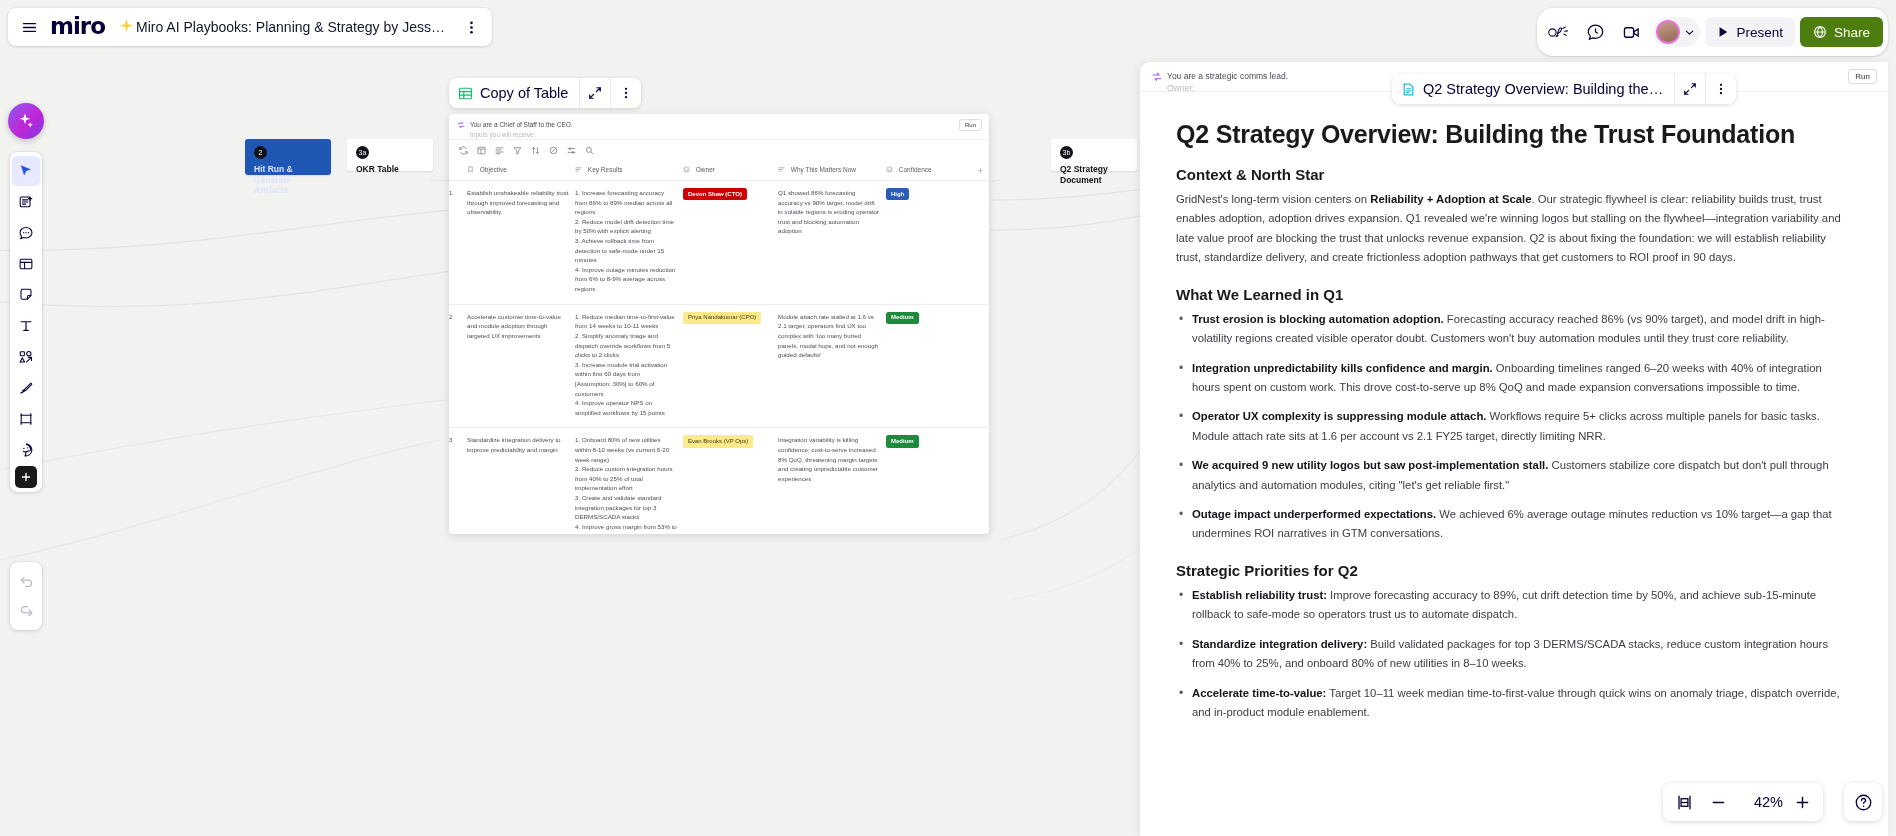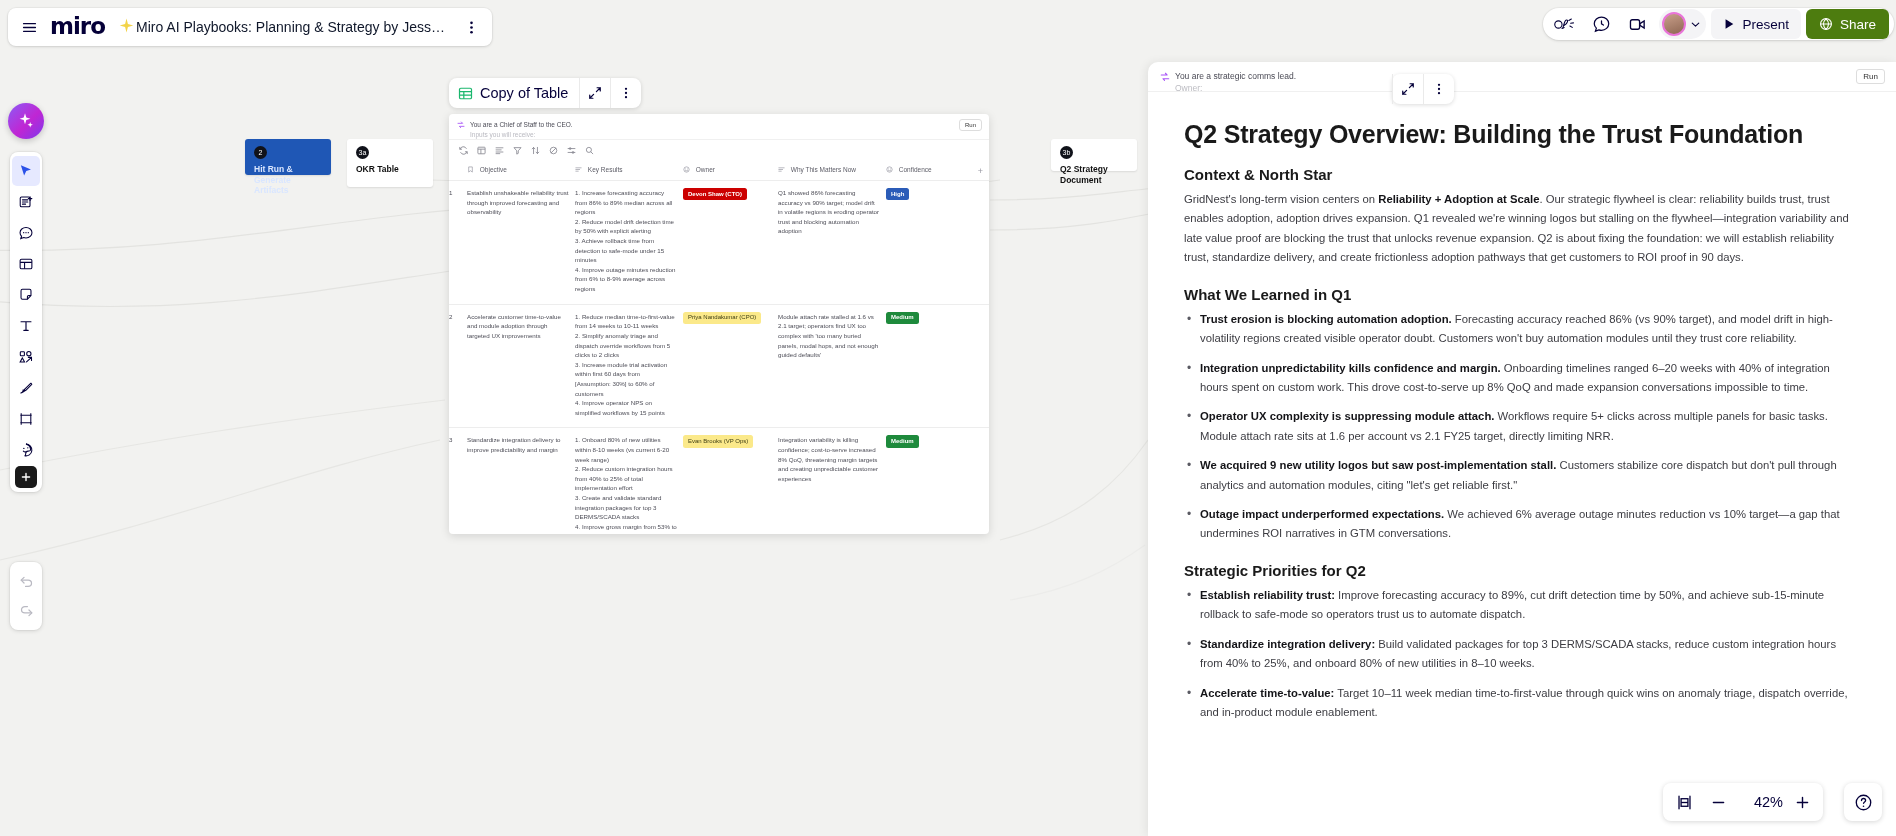--- a/index.html
+++ b/index.html
@@ -20,21 +20,21 @@
     background:#fff; border-radius:8px; display:flex; align-items:center;
     box-shadow:0 1px 3px rgba(0,0,0,.12), 0 0 0 1px rgba(0,0,0,.03);
     padding:0 4px; z-index:40;
   }
   .tb-btn { width:34px; height:34px; border-radius:6px; display:flex; align-items:center; justify-content:center; cursor:pointer; }
   .miro-logo { font-size:23px; font-weight:700; letter-spacing:-1px; color:#050038; padding:0 8px 3px 4px; font-family:"DejaVu Sans", sans-serif; }
   .board-title { font-size:14px; color:#0f172a; white-space:nowrap; padding:0 6px 0 2px; max-width:320px; overflow:hidden; text-overflow:ellipsis;text-align:center;}
   .star-ico { color:#f2d349; font-size:15px; padding-left:6px; }
 
   .topbar-right {
-    position:absolute; top:8px; right:2px; height:32px;
+    position:absolute; top:8px; right:8px; height:48px;
     background:#fff; border-radius:16px; display:flex; align-items:center;
     box-shadow:0 1px 3px rgba(0,0,0,.12), 0 0 0 1px rgba(0,0,0,.03);
     padding:0 5px; gap:2px; z-index:40;
   }
   .avatar-wrap { display:flex; align-items:center; background:#f4f4f6; border-radius:16px; height:30px; padding:0 4px 0 3px; margin:0 3px; cursor:pointer;}
   .avatar { width:24px; height:24px; border-radius:50%; background:linear-gradient(160deg,#c9a08b,#8e6652); border:2px solid #e974d9; }
   .present-btn {
     display:flex; align-items:center; gap:7px; height:30px; padding:0 12px;
     background:#f4f4f6; border-radius:6px; font-size:13.5px; color:#05003a; cursor:pointer; font-weight:400;
   }
@@ -120,21 +120,21 @@
     font-size:6.2px; color:#4d4d57; line-height:1.55; vertical-align:top;
     padding:7px 6px 10px 0; border-bottom:1px solid #ededed;
   }
   td.rownum { color:#9a9aa4; font-size:6px; width:16px; padding-left:8px; }
   th.rownum { width:16px; padding-left:8px; }
   .chip { display:inline-block; padding:1.5px 5px; border-radius:2.5px; font-size:6px; font-weight:600; color:#fff; white-space:nowrap;}
   .chip.yellow { background:#fbe98a; color:#3d3d14; font-weight:500;}
 
   
   .doc-panel {
-    position:absolute; right:0; top:62px; width:748px; bottom:0;
+    position:absolute; right:8px; top:62px; width:748px; bottom:0;
     background:#fff; border-top-left-radius:10px; box-shadow:-2px 0 10px rgba(0,0,0,.07);
     z-index:25; overflow:hidden;
   }
   .doc-prompt {
     display:flex; align-items:flex-start; padding:8px 12px 0 12px; height:30px; overflow:hidden;
     border-bottom:1px solid #f0f0f0; position:relative;
   }
   .doc-prompt .ptxt { font-size:8.5px; color:#4a4a55; line-height:1.45; }
   .doc-prompt .dim { color:#bcbcc2; }
   .doc-run {
@@ -341,21 +341,21 @@
       <path d="M14.4 10.4H7.3c-2 0-3.6-1.5-3.6-3.3S5.3 3.8 7.3 3.8H10" stroke-linecap="round"></path>
       <path d="M11.6 13.4 L14.7 10.4 L11.6 7.4" stroke-linecap="round" stroke-linejoin="round"></path>
     </svg>
   </div>
 </div>
 
 <div class="node blue" style="left:245px; top:139px; width:86px; height:36px;">
   <div class="badge">2</div>
   <div class="ntitle">Hit Run &amp; Generate Artifacts</div>
 </div>
-<div class="node white" style="left:347px; top:139px; width:86px; height:48px;">
+<div class="node white" style="left:347px; top:139px; width:86px; height:32px;">
   <div class="badge">3a</div>
   <div class="ntitle">OKR Table</div>
 </div>
 <div class="node white" style="left:1051px; top:139px; width:86px; height:32px;">
   <div class="badge">3b</div>
   <div class="ntitle">Q2 Strategy Document</div>
 </div>
 
 <div class="widget-head" style="left:449px; top:78px;">
   <div class="wh-title">
@@ -524,20 +524,27 @@
         <td><span class="chip yellow">Evan Brooks (VP Ops)</span></td>
         <td>Integration variability is killing confidence; cost-to-serve increased 8% QoQ, threatening margin targets and creating unpredictable customer experiences</td>
         <td><span class="chip" style="background:#1e8a3c">Medium</span></td>
       </tr>
     </tbody>
   </table>
 
 </div>
 
 <div class="widget-head doc-head">
+  <div class="wh-title">
+    <svg class="ico" width="15" height="15" viewBox="0 0 16 16" fill="none" stroke="#19b9e0" stroke-width="1.3">
+      <path d="M3.4 2.2h6l3.2 3.2v8.4H3.4z"></path>
+        <path d="M5.6 7.2h5M5.6 9.4h5M5.6 11.4h3"></path>
+    </svg>
+    <span>Q2 Strategy Overview: Building the…</span>
+  </div>
   <div class="wh-div"></div>
   <div class="wh-btn">
     <svg class="ico" width="14" height="14" viewBox="0 0 16 16" fill="none" stroke="#05003a" stroke-width="1.4">
       <path d="M9.6 6.4 L14 2M10.4 2H14v3.6M6.4 9.6 L2 14M5.6 14H2v-3.6" stroke-linecap="round" stroke-linejoin="round"></path>
     </svg>
   </div>
   <div class="wh-div"></div>
   <div class="wh-btn">
     <svg class="ico" width="14" height="14" viewBox="0 0 16 16">
       <circle cx="8" cy="3.2" r="1.3" fill="#05003a"></circle>

